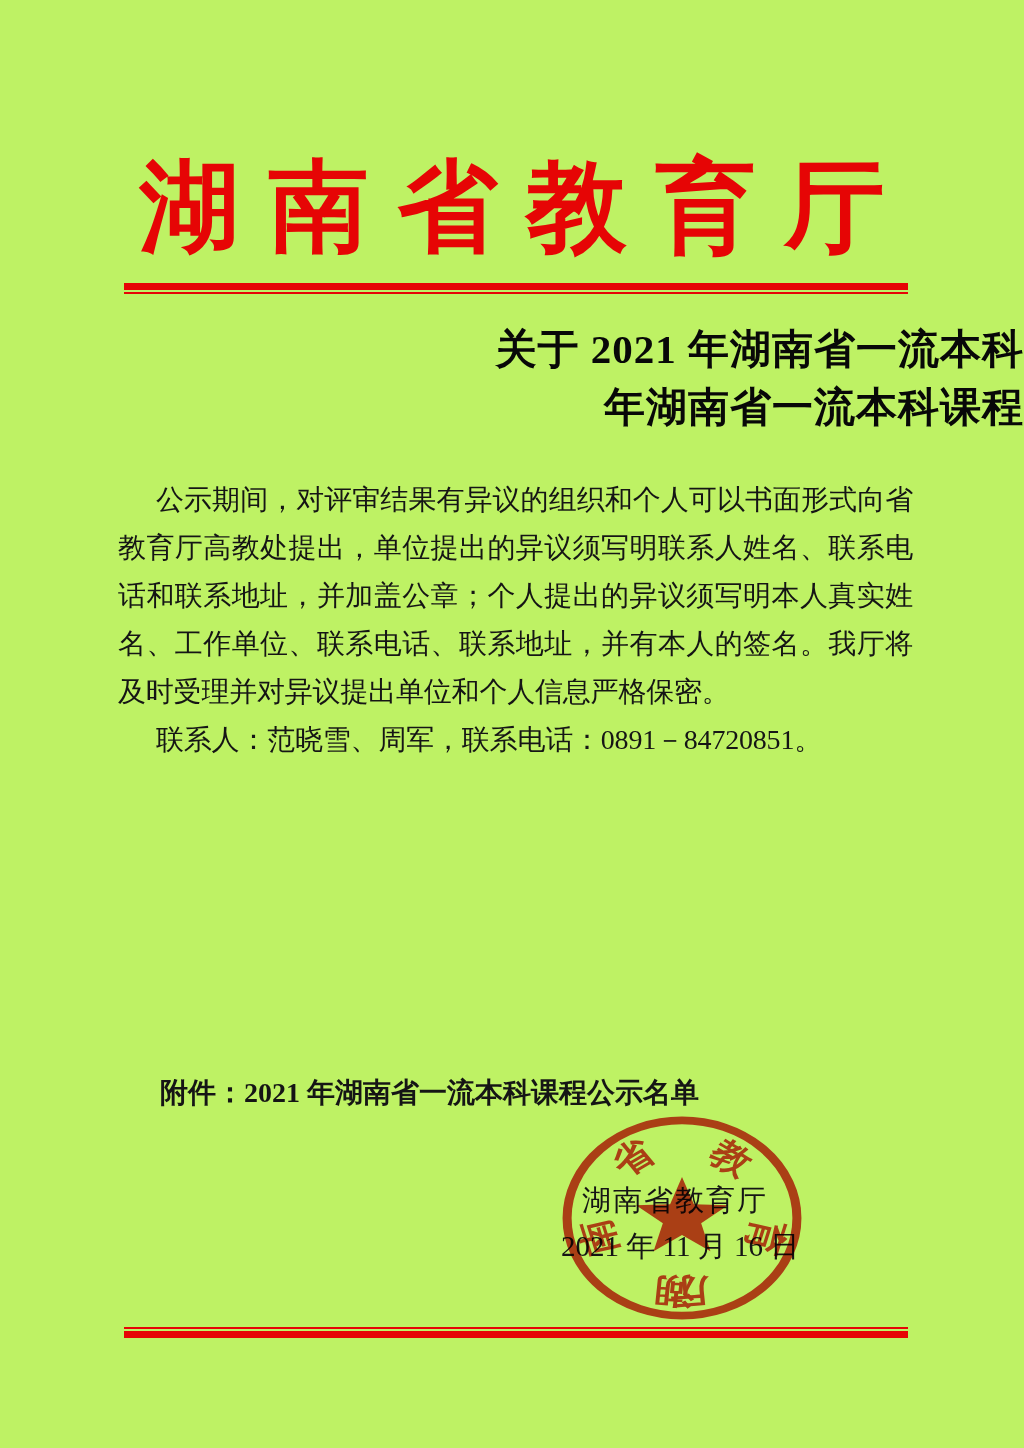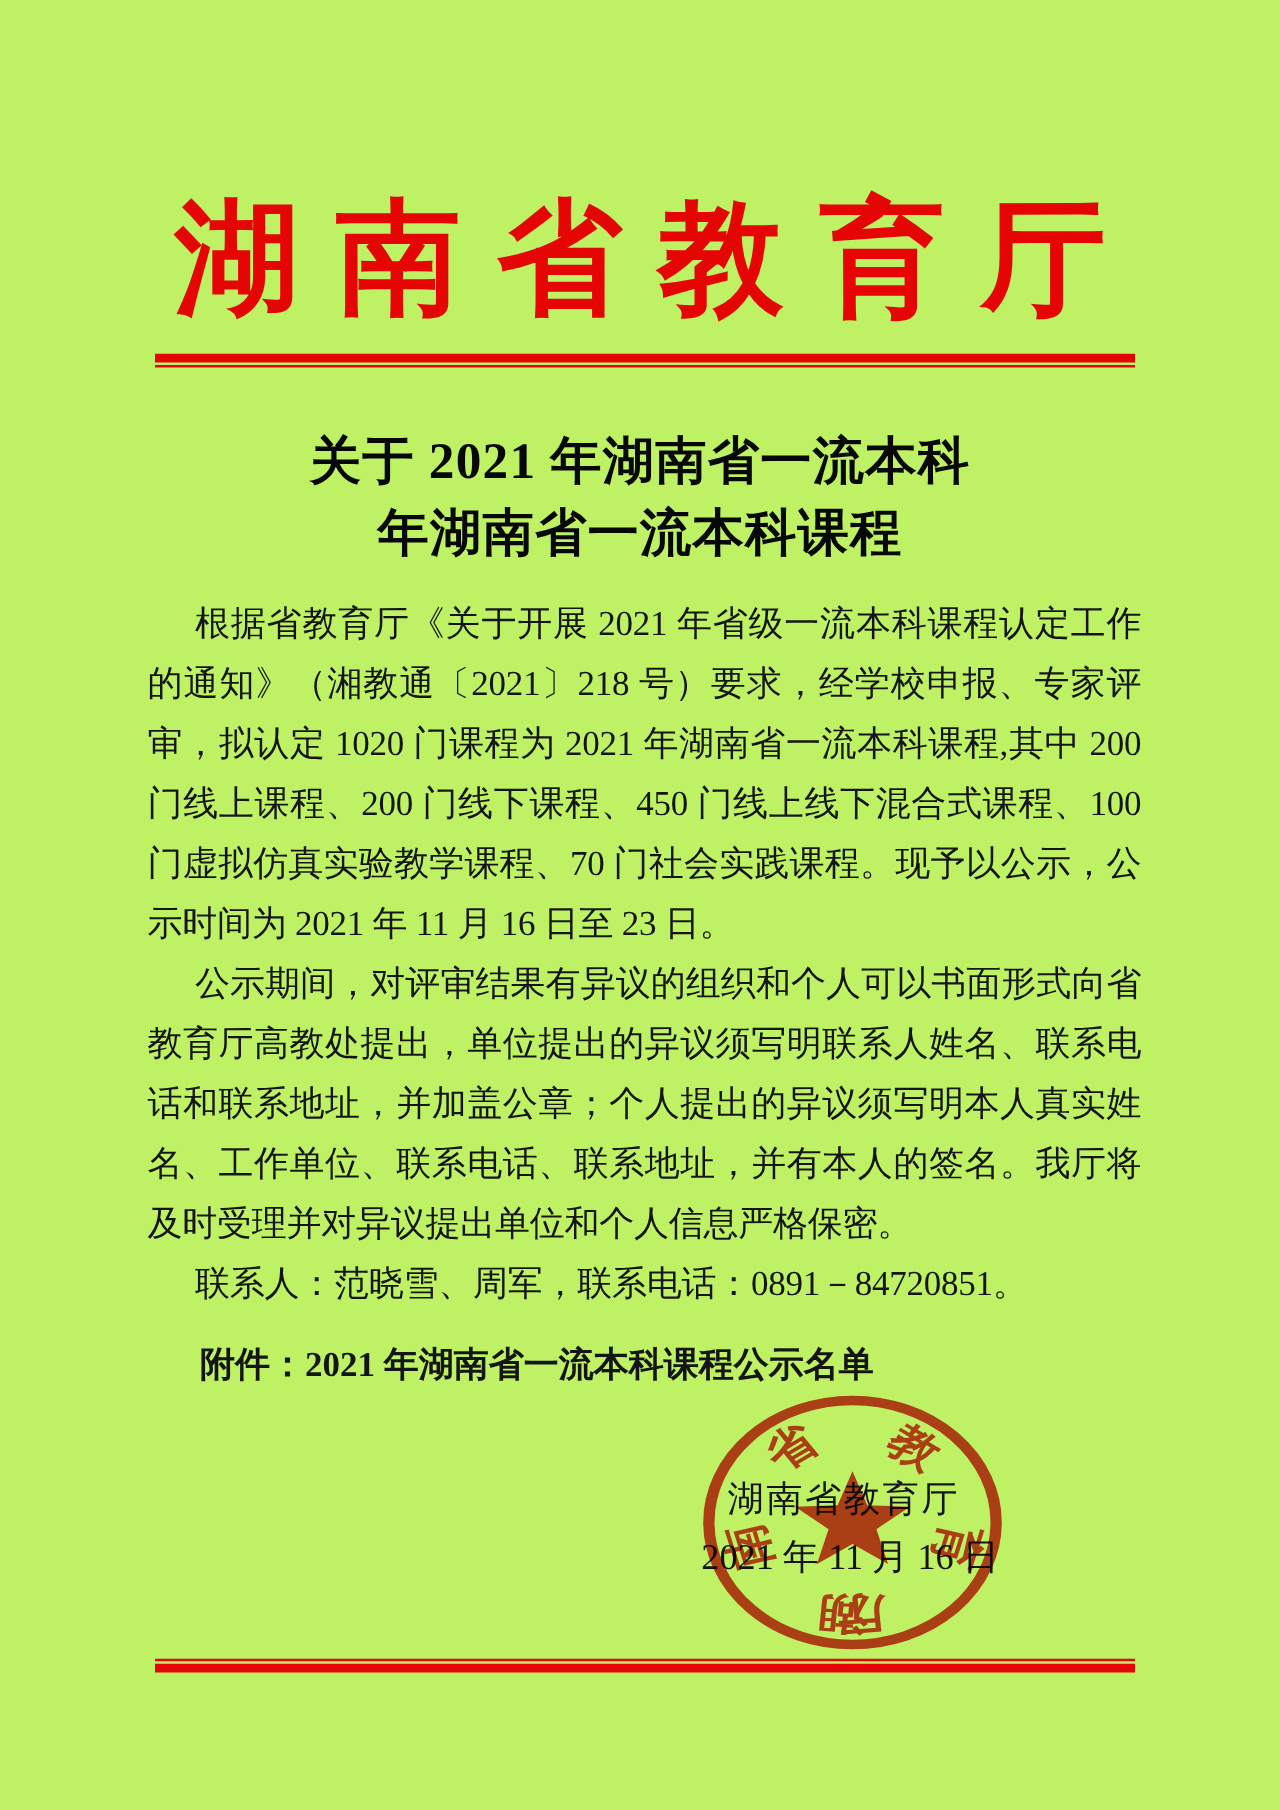--- a/index.html
+++ b/index.html
@@ -25,25 +25,24 @@
   .rule .bar{background:#e60505;}
   .rule-top{top:283px;}
   .rule-top .thick{height:7px;}
   .rule-top .thin{height:2px;margin-top:2px;}
   .rule-bottom{top:1327px;}
   .rule-bottom .thin{height:2px;}
   .rule-bottom .thick{height:7px;margin-top:2px;}
   
   .doc-title{
     position:absolute;top:320px;left:0;width:100%;
-    text-align:center;
+    text-align:right;
     font-size:41px;line-height:58px;font-weight:bold;
     color:#080808;
     letter-spacing:1px;
-    margin-top:19px;
   }
   
   .body-text{
     position:absolute;top:476px;left:118px;width:795px;
     font-size:28px;line-height:48px;
     letter-spacing:-0.2px;
     text-align:justify;
     color:#151515;
   }
   .body-text p{
@@ -94,21 +93,20 @@
     <div class="bar thick"></div>
     <div class="bar thin"></div>
   </div>
 
   <div class="doc-title">
     <div>关于 2021 年湖南省一流本科</div>
     <div>年湖南省一流本科课程</div>
   </div>
 
   <div class="body-text">
-    <p>根据省教育厅《关于开展 2021 年省级一流本科课程认定工作的通知》（湘教通〔2021〕218 号）要求，经学校申报、专家评审，拟认定 1020 门课程为 2021 年湖南省一流本科课程,其中 200 门线上课程、200 门线下课程、450 门线上线下混合式课程、100 门虚拟仿真实验教学课程、70 门社会实践课程。现予以公示，公示时间为 2021 年 11 月 16 日至 23 日。</p>
     <p>公示期间，对评审结果有异议的组织和个人可以书面形式向省教育厅高教处提出，单位提出的异议须写明联系人姓名、联系电话和联系地址，并加盖公章；个人提出的异议须写明本人真实姓名、工作单位、联系电话、联系地址，并有本人的签名。我厅将及时受理并对异议提出单位和个人信息严格保密。</p>
     <p>联系人：范晓雪、周军，联系电话：0891－84720851。</p>
   </div>
 
   <div class="attachment-line">附件：2021 年湖南省一流本科课程公示名单</div>
 
   <div class="sign-name">湖南省教育厅</div>
 
   <div class="sign-date">2021 年 11 月 16 日</div>
 

